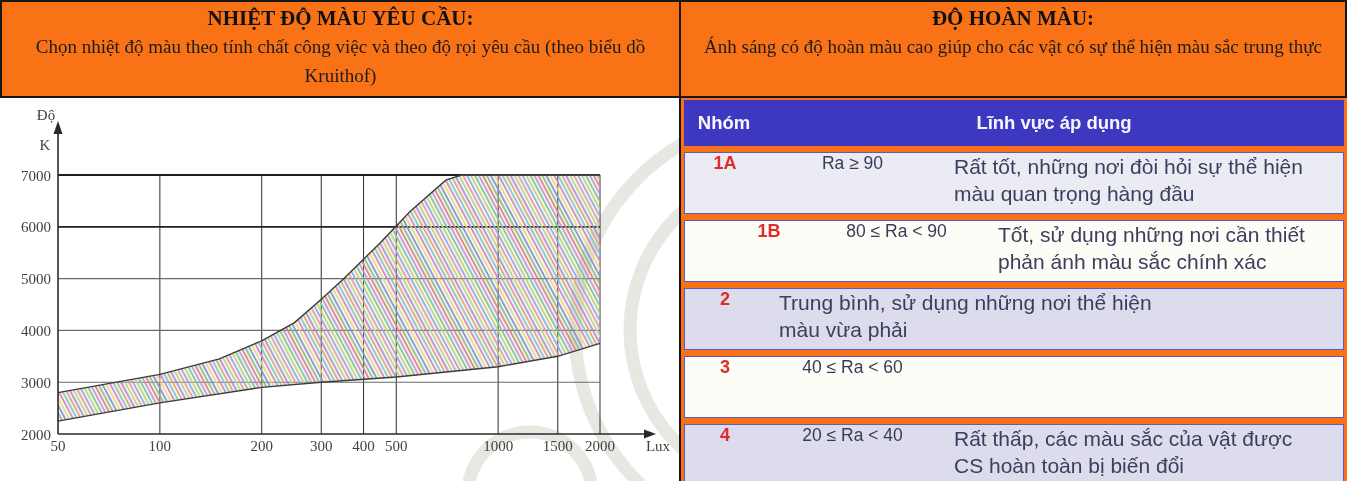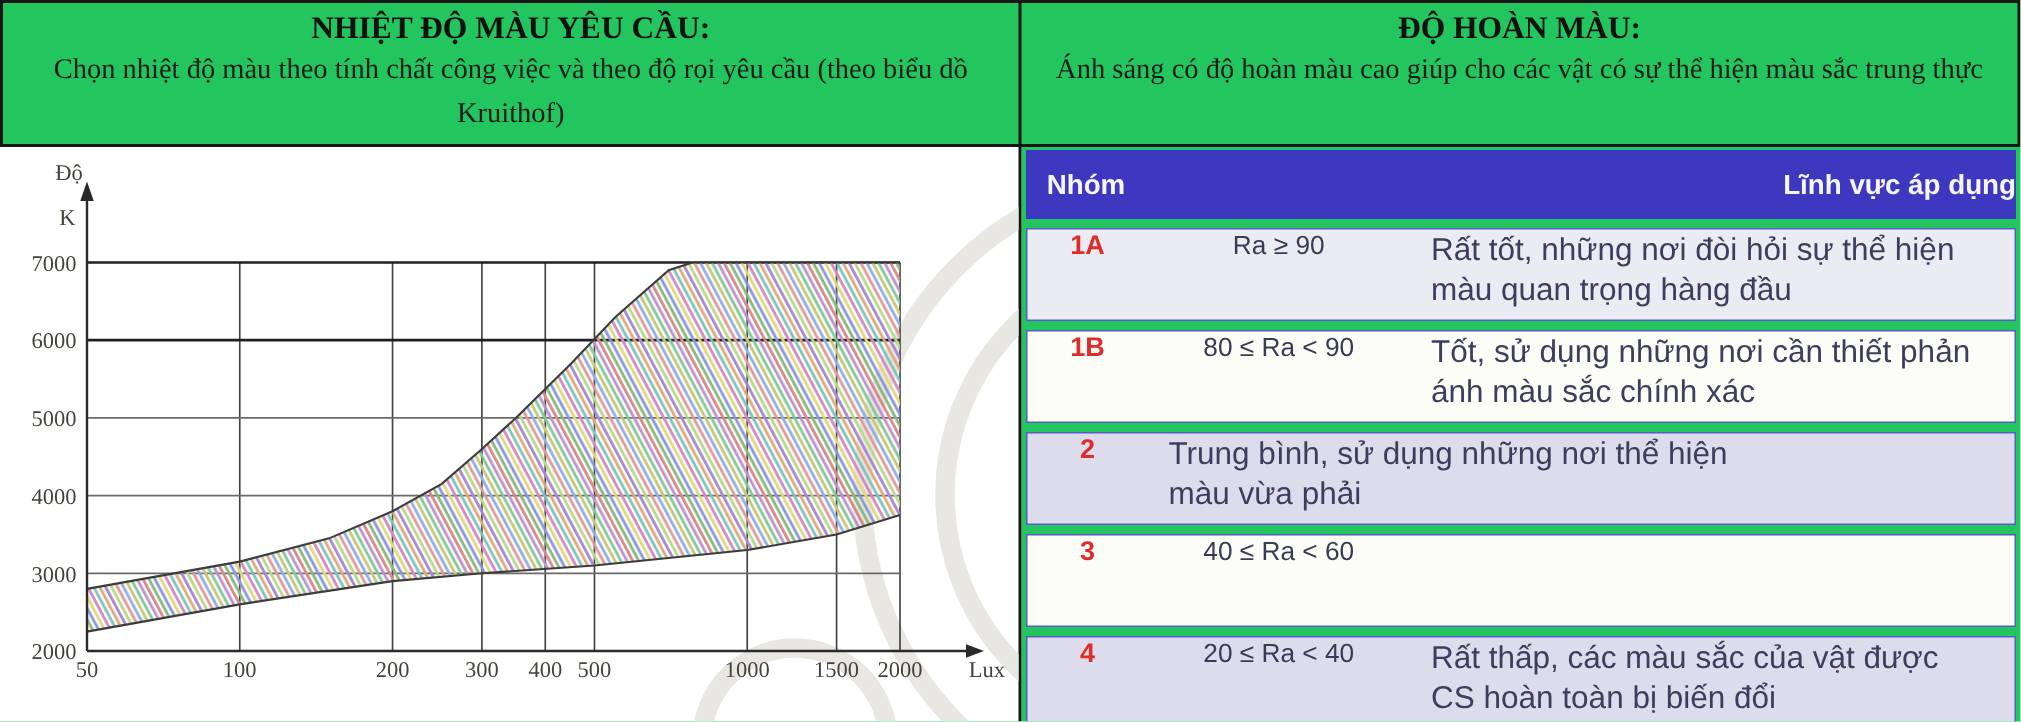--- a/index.html
+++ b/index.html
@@ -1,16 +1,16 @@
 <!DOCTYPE html>
 <html style="--tbl-blue: #3e38c0; --tbl-border: #5a5ac8; --tbl-red: #e12b2b;"><head>
 <meta charset="utf-8">
 <style>
   html,body{margin:0;padding:0;background:#ffffff;}
-  .page{position:relative;width:1347px;height:481px;overflow:hidden;background:#22c55e;
+  .page{position:relative;width:1347px;height:481px;overflow:hidden;background:#f97316;
         font-family:"Liberation Serif","DejaVu Serif",serif;}
   
   .header-row{display:flex;height:98px;box-sizing:border-box;
               border-top:2px solid #161616;border-bottom:2px solid #161616;}
   .hcell{box-sizing:border-box;text-align:center;padding-top:2px;overflow:hidden;}
   .hcell.left{width:681px;border-left:2px solid #161616;border-right:2px solid #161616;}
   .hcell.right{width:666px;border-right:2px solid #161616;}
   .hcell .title{font-weight:bold;font-size:21px;line-height:28px;color:#101010;}
   .hcell .desc{font-size:19px;line-height:29px;color:#1c1c1c;padding:0 16px;}
   
@@ -22,21 +22,21 @@
   
   .table-panel{width:796px;box-sizing:border-box;padding:2px 0 0 3px;
                font-family:"Liberation Sans","DejaVu Sans",sans-serif;}
   .ra-table{width:660px;}
   .ra-head{height:46px;background:var(--tbl-blue,#3e38c0);display:flex;align-items:center;
            color:#f6f6ff;font-weight:bold;font-size:18.5px;}
   .ra-row{height:62px;margin-top:6px;display:flex;align-items:flex-start;box-sizing:border-box;
           border:1px solid var(--tbl-border,#5a5ac8);background:#fff;}
   .col-group{width:80px;text-align:center;flex:none;}
   .col-ra{width:175px;text-align:center;flex:none;}
-  .col-app{flex:1;text-align:right;}
+  .col-app{flex:1;text-align:center;}
   .ra-row .col-group{font-weight:bold;font-size:18px;color:var(--tbl-red,#e12b2b);}
   .ra-row .col-ra{font-size:17.5px;color:#3a3a57;}
   .ra-row .col-app{text-align:left;padding:0 26px 0 14px;font-size:21px;line-height:1.3;
                    color:#3d3d5e;max-width:382px;}
 </style>
 </head>
 <body>
 
 <div class="page">
 
@@ -130,21 +130,21 @@
         <div class="ra-head" style="color: rgb(246, 246, 255);">
           <span class="col-group">Nhóm</span>
           <span class="col-app">Lĩnh vực áp dụng</span>
         </div>
         <div>
             <div class="ra-row" style="background: rgb(235, 235, 243);">
               <span class="col-group">1A</span>
               <span class="col-ra">Ra ≥ 90</span>
               <span class="col-app">Rất tốt, những nơi đòi hỏi sự thể hiện màu quan trọng hàng đầu</span>
             </div>
-            <div class="ra-row" style="background: rgb(253, 253, 247);">
+            <div class="ra-row" style="background: rgb(253, 253, 247); padding-left: 44px;">
               <span class="col-group">1B</span>
               <span class="col-ra">80 ≤ Ra &lt; 90</span>
               <span class="col-app">Tốt, sử dụng những nơi cần thiết phản ánh màu sắc chính xác</span>
             </div>
             <div class="ra-row" style="background: rgb(220, 220, 236);">
               <span class="col-group">2</span>
               <span class="col-app">Trung bình, sử dụng những nơi thể hiện màu vừa phải</span>
             </div>
             <div class="ra-row" style="background: rgb(253, 253, 247);">
               <span class="col-group">3</span>

